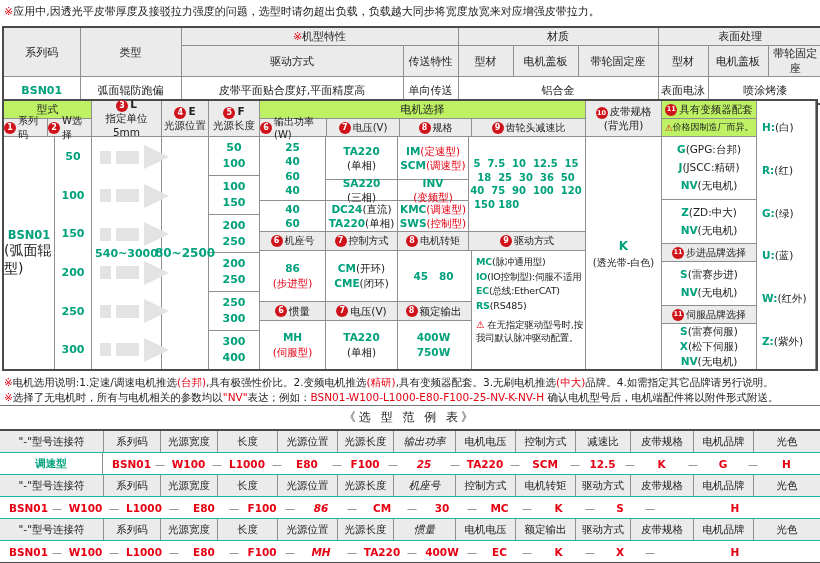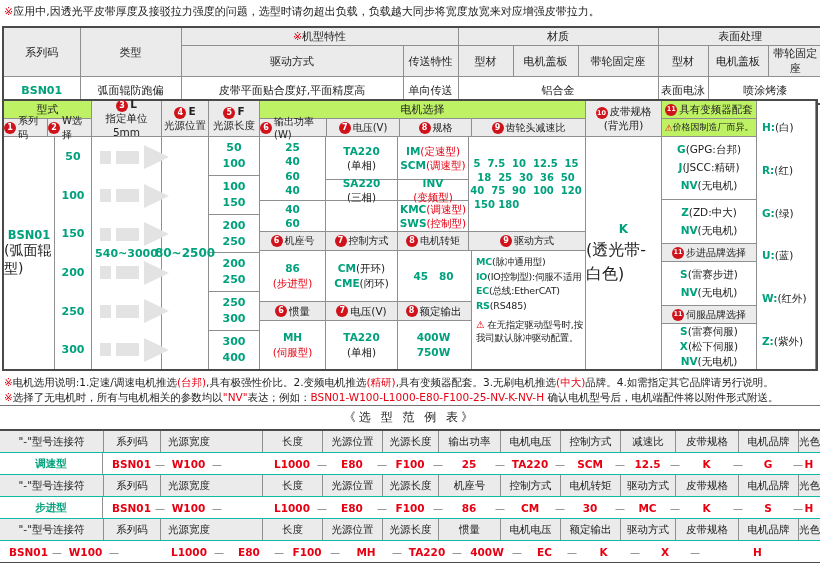--- a/index.html
+++ b/index.html
@@ -101,22 +101,22 @@
   .et-row{display:flex;height:21px;align-items:stretch;}
   .et-row + .et-row{border-top:1px solid #14b8a6;}
   .et-row.header{background:#ebebeb;}
   .et-cell{display:flex;align-items:center;justify-content:center;box-sizing:border-box;
            font-size:10.5px;position:relative;}
   .et-row.header .et-cell + .et-cell{border-left:1px solid #8f8f8f;}
   .et-label{color:#00a17c;font-weight:bold;border-right:1px solid #8f8f8f;}
   .et-val span.v{color:#e60012;font-weight:bold;font-size:10.5px;}
   .et-val .dash{position:absolute;right:-5px;color:#777;font-weight:normal;font-size:10px;top:50%;
                 transform:translateY(-50%);z-index:2;}
-  .w0{width:103px;} .w1{width:57px;} .w2{width:57px;} .w3{width:60px;margin-left:45px;} .w4{width:60px;}
-  .w5{width:56px;} .w6{width:62px;} .w7{width:60px;} .w8{width:60px;} .w9{width:55px;}
+  .w0{width:103px;} .w1{width:57px;} .w2{width:57px;} .w3{width:60px;} .w4{width:60px;}
+  .w5{width:56px;} .w6{width:62px;font-style:italic;} .w7{width:60px;} .w8{width:60px;} .w9{width:55px;}
   .w10{width:63px;} .w11{width:60px;} .w12{flex:1;}
 </style>
 </head>
 <body>
 
 <div class="abs" id="top-note"><span class="c-red">※</span><span class="c-blk">应用中,因透光平皮带厚度及接驳拉力强度的问题，选型时请勿超出负载，负载越大同步将宽度放宽来对应增强皮带拉力。</span></div>
 
 <table class="abs" id="spec-table">
   <colgroup>
     <col style="width:77px">
@@ -275,20 +275,24 @@
         </div>
         <div class="subc wv">
           <div class="a1 vcell">
               <span class="c-teal">TA220</span>
               <span class="c-blk">(单相)</span>
             </div>
           <div class="a2 vcell">
               <span class="c-teal">SA220</span>
               <span class="c-blk">(三相)</span>
             </div>
+          <div class="a3 vcell">
+            <div><span class="c-teal">DC24</span><span class="c-blk">(直流)</span></div>
+            <div><span class="c-teal">TA220</span><span class="c-blk">(单相)</span></div>
+          </div>
         </div>
         <div class="subc ws">
           <div class="a1 vcell">
             <div><span class="c-teal">IM</span><span class="c-red">(定速型)</span></div>
             <div><span class="c-teal">SCM</span><span class="c-red">(调速型)</span></div>
           </div>
           <div class="a2 vcell">
               <span class="c-teal">INV</span>
               <span class="c-red">(变频型)</span>
             </div>
@@ -383,21 +387,21 @@
     </div>
   </div>
 
   <div class="mcol" style="width:76px">
     <div class="hd">
       <div><span class="n two">10</span><span>皮带规格</span></div>
       <div>(背光用)</div>
     </div>
     <div class="beltcell">
       <div class="teal" style="font-size:12px">K</div>
-      <div style="font-size:16px">(透光带-白色)</div>
+      <div style="font-size:10px">(透光带-白色)</div>
     </div>
   </div>
 
   <div class="mcol" style="width:95px">
     <div class="hd1 cell" style="font-size:10.5px">
       <span class="n two">11</span>
         <span>具有变频器配套</span>
     </div>
     <div class="hd1 cell" style="font-size:9px">
         <span class="c-red">⚠</span>
@@ -558,21 +562,20 @@
       <div class="et-cell w5">光源长度</div>
       <div class="et-cell w6">机座号</div>
       <div class="et-cell w7">控制方式</div>
       <div class="et-cell w8">电机转矩</div>
       <div class="et-cell w9">驱动方式</div>
       <div class="et-cell w10">皮带规格</div>
       <div class="et-cell w11">电机品牌</div>
       <div class="et-cell w12">光色</div>
     </div>
     <div class="et-row value">
-      <div class="et-cell w0 et-label">步进型</div>
       <div class="et-cell w1 et-val">
         <span class="v">BSN01</span>
         <span class="dash">—</span>
       </div>
       <div class="et-cell w2 et-val">
         <span class="v">W100</span>
         <span class="dash">—</span>
       </div>
       <div class="et-cell w3 et-val">
         <span class="v">L1000</span>

